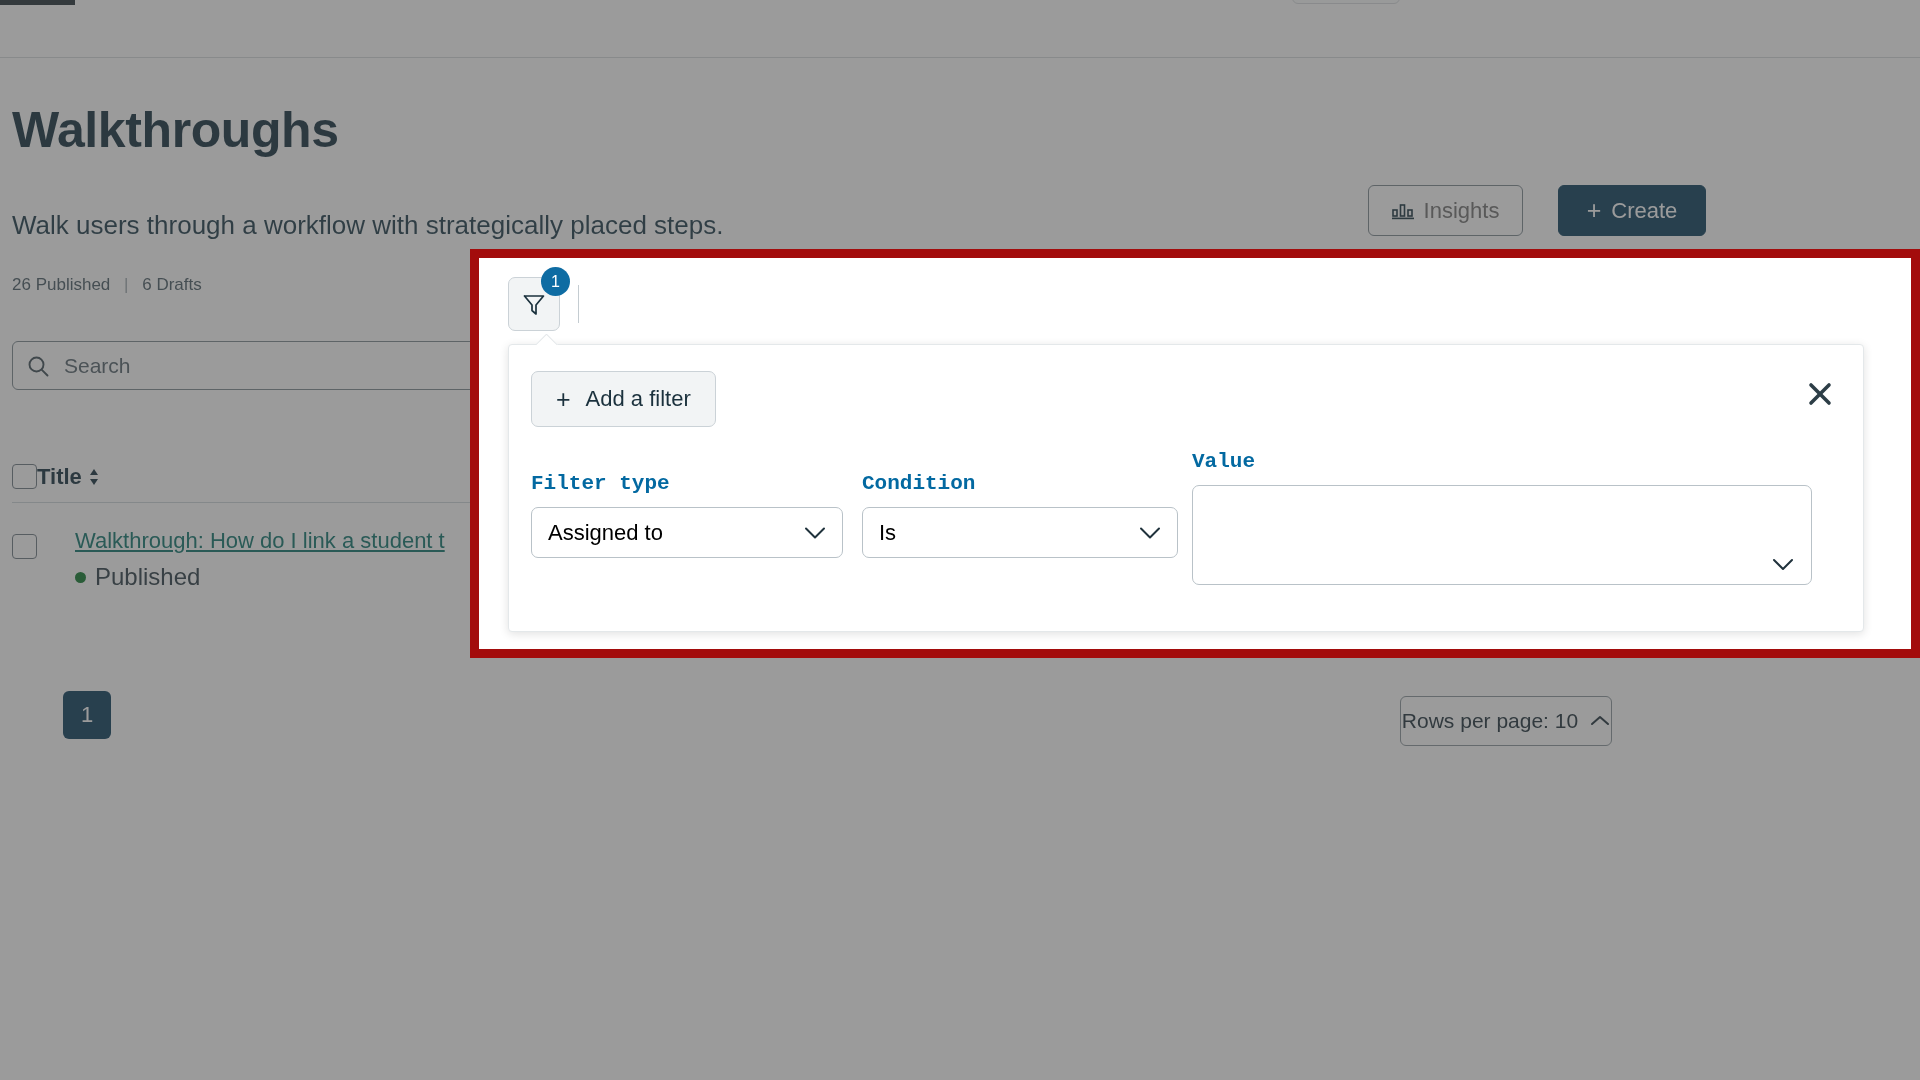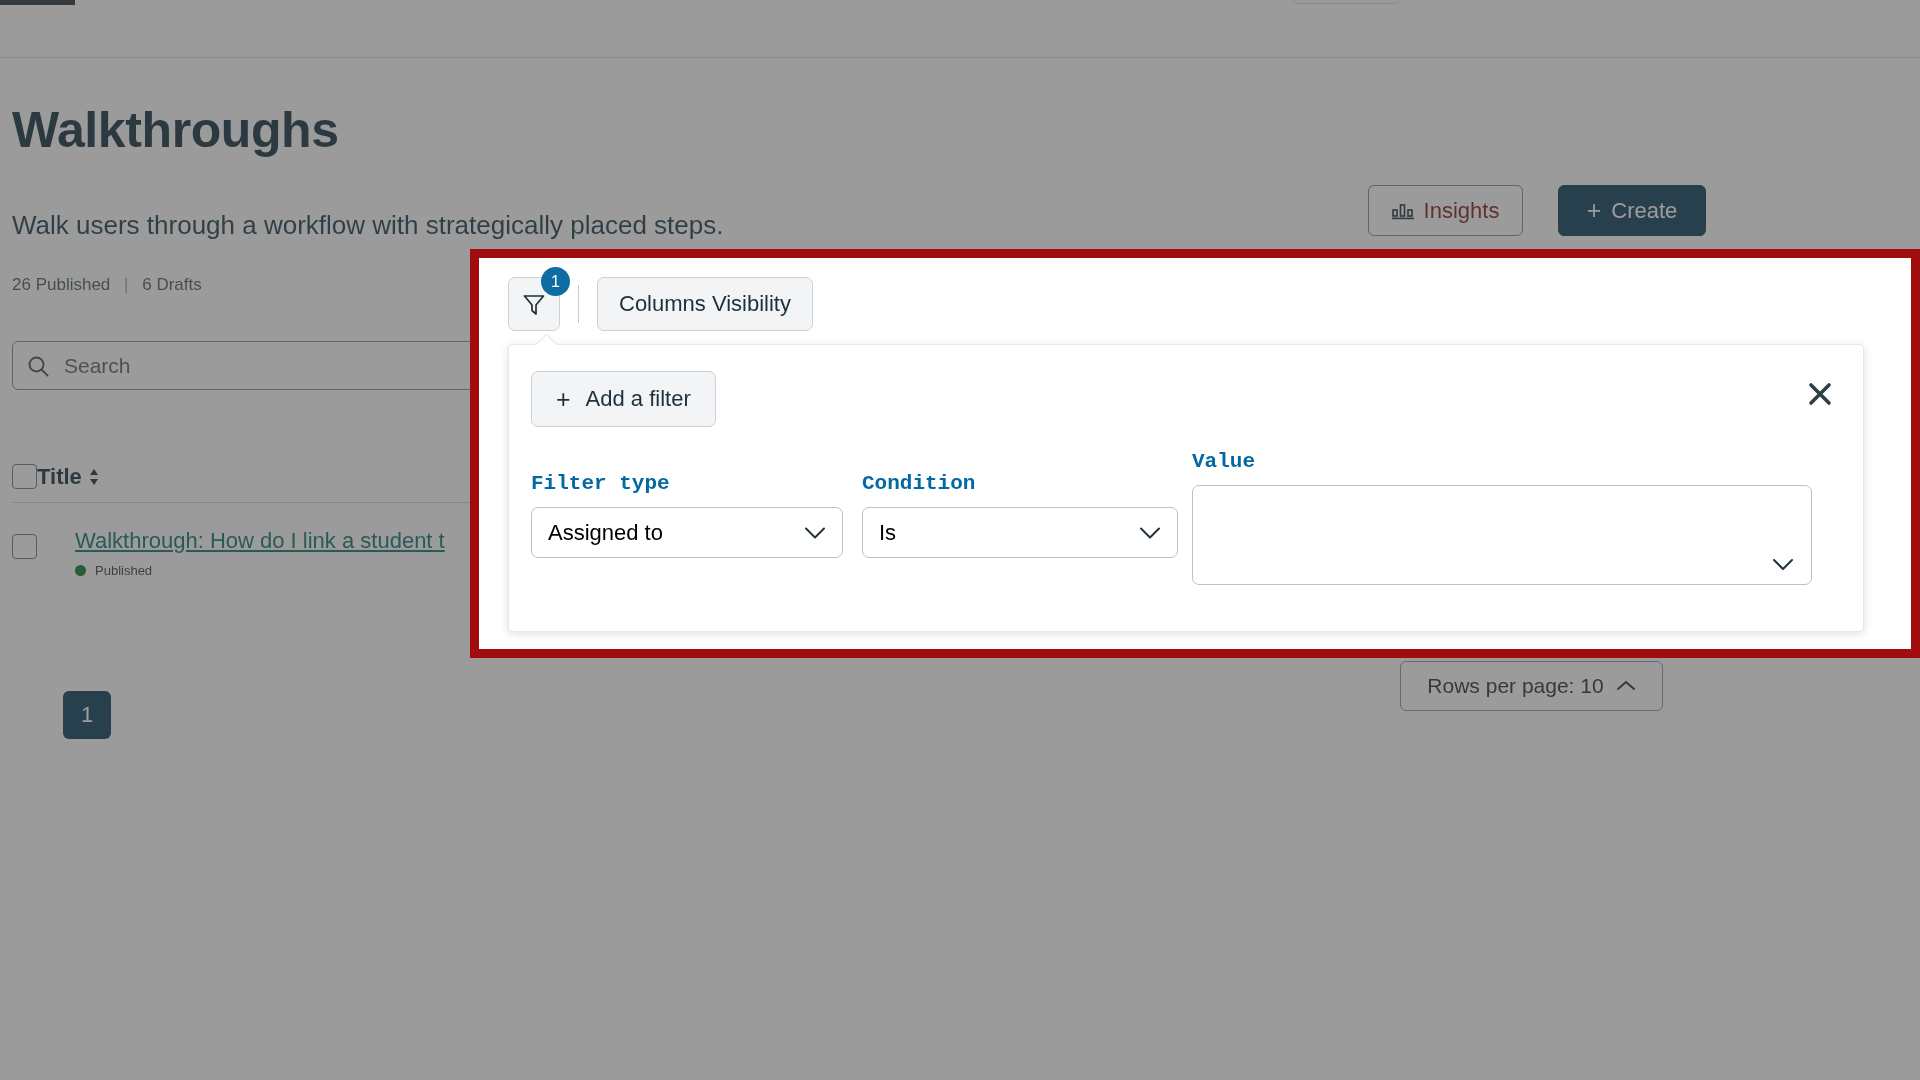--- a/index.html
+++ b/index.html
@@ -49,21 +49,21 @@
 
   .btn {
     display:inline-flex; align-items:center; justify-content:center; gap:10px;
     font-family:"Liberation Sans", sans-serif;
     border-radius:6px; cursor:pointer; white-space:nowrap;
   }
   .btn-insights {
     position:absolute; right:397px; top:127px;
     width:155px; height:51px;
     border:1px solid #7d8a91; background:transparent;
-    font-size:22px; color:#7f1d1d;text-align:right;
+    font-size:22px; color:#737373;text-align:right;
   }
   .btn-create {
     position:absolute; right:214px; top:127px;
     width:148px; height:51px;
     border:1px solid #0b3e5d; background:#0b3e5d;
     font-size:22px; color:#ffffff;
   }
   .icon-insights { width:22px; height:18px; display:block; }
   .plus-glyph { font-size:25px; font-weight:400; line-height:1; }
 
@@ -98,35 +98,35 @@
   .th-title {
     font-size:22px; font-weight:700; color:#14303f;
     display:flex; align-items:center; gap:7px;
   }
   .sort-glyph { font-size:19px; line-height:1; color:#14303f; }
   .row-link {
     font-size:22px; color:#0f766e; text-decoration:underline;
     display:block; white-space:nowrap;
   }
   .row-status {
-    margin-top:9px; font-size:13px; color:#2e3f48;
+    margin-top:9px; font-size:24px; color:#2e3f48;
     display:flex; align-items:center; gap:9px;
   }
   .dot { width:11px; height:11px; border-radius:50%; background:#0f7a2e; flex:none; }
 
   
   .pagination-btn {
     position:absolute; left:63px; top:633px;
     width:48px; height:48px; border-radius:6px;
     background:#0b3e5d; color:#ffffff;
     font-size:22px; display:flex; align-items:center; justify-content:center;
   }
   .rows-per-page {
-    position:absolute; left:1400px; top:603px;
-    width:263px; height:50px; border:1px solid #8c979d; border-radius:6px;
+    position:absolute; left:1400px; top:638px;
+    width:212px; height:50px; border:1px solid #8c979d; border-radius:6px;
     display:flex; align-items:center; justify-content:center; gap:12px;
     font-size:21px; color:#20323c; background:transparent;
   }
   .caret-up { display:block; }
 
   
   #scrim {
     position:absolute; inset:0;
     background:rgba(66,66,66,0.53);
     pointer-events:none;
@@ -333,23 +333,20 @@
     <div class="toolbar-row">
       <div class="filter-btn">
         <span class="filter-badge">1</span>
         <span>
           <svg viewBox="0 0 26 26" width="26" height="26">
             <polyline points="3.5,5 22.5,5 15,14 15,23 11,19.5 11,14 3.5,5" fill="none" stroke="#1b313d" stroke-width="1.7" stroke-linejoin="round" stroke-linecap="round"></polyline>
           </svg>
         </span>
       </div>
       <div class="vbar"></div>
-      <div class="columns-btn">
-        <span>Columns Visibility</span>
-      </div>
     </div>
 
     <div class="filter-dropdown">
       <div class="dropdown-caret"></div>
 
       <div class="add-filter-btn">
         <span class="plus-glyph">+</span>
         <span>Add a filter</span>
       </div>
 

